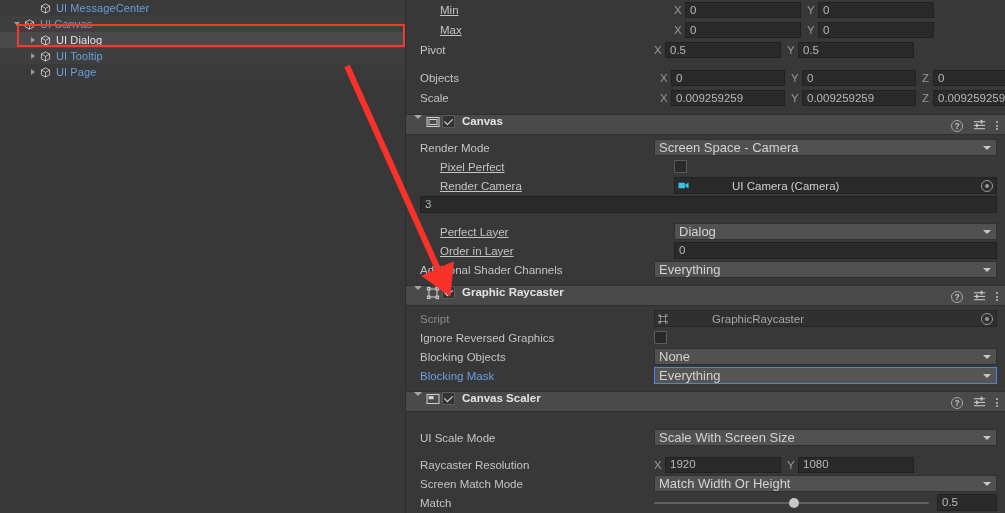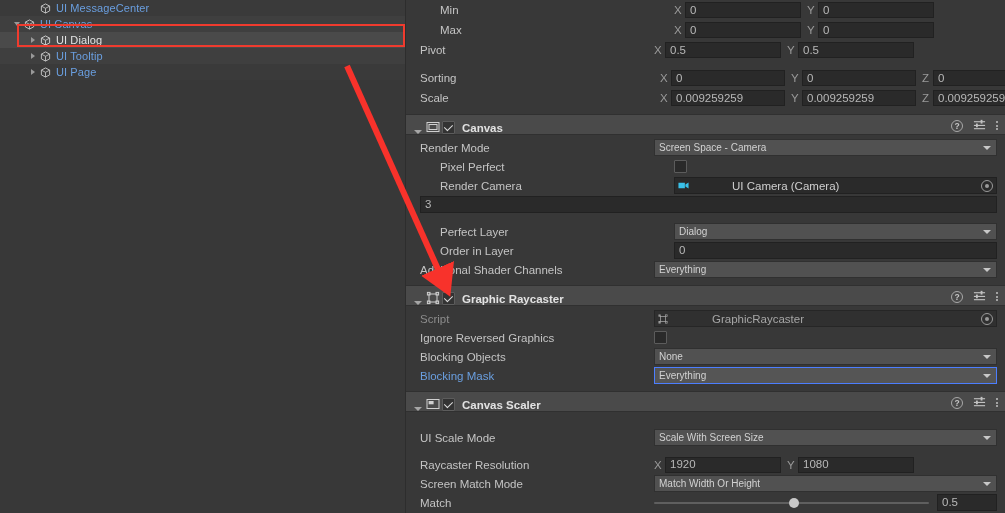--- a/index.html
+++ b/index.html
@@ -56,21 +56,21 @@
   }
   .row{
     height:20px;display:flex;align-items:center;
     padding-left:14px;box-sizing:border-box;
   }
   .row.h19{height:19px;}
   .lbl{
     color:#c4c4c4;font-size:11.5px;flex:0 0 auto;
     white-space:nowrap;
   }
-  .lbl.ind{padding-left:20px;}
+  .lbl.ind{padding-left:20px;text-decoration:underline;}
   .lbl.dim{color:#8c8c8c;}
   .lbl.blue{color:#6a9fe0;}
   .lblw{width:234px;flex:0 0 234px;}
   .lblw2{width:240px;flex:0 0 240px;}
 
   .axis{
     color:#9a9a9a;font-size:11.5px;width:11px;flex:0 0 11px;
     text-align:left;
   }
   .field{
@@ -81,21 +81,21 @@
     white-space:nowrap;
   }
   .f-num{width:116px;flex:0 0 116px;}
   .f-num3{width:114px;flex:0 0 114px;}
   .f-wide{flex:1 1 auto;margin-right:9px;}
   .gap{width:6px;flex:0 0 6px;}
 
   .popup{
     background:#515151;border:1px solid #303030;
     height:17px;box-sizing:border-box;
-    color:#d2d2d2;font-size:10px;
+    color:#d2d2d2;font-size:13px;
     display:flex;align-items:center;
     padding:0 4px;position:relative;
     flex:1 1 auto;margin-right:9px;
     white-space:nowrap;overflow:hidden;
   }
   .popup.focus{border:1px solid #4c7eff;background:#555;}
   .popup .caret{
     position:absolute;right:5px;top:50%;margin-top:-2px;
     width:0;height:0;
     border-left:4px solid transparent;
@@ -132,21 +132,21 @@
   .checkbox.on::after{
     content:"";display:block;width:7px;height:3.5px;
     border-left:1.7px solid #ddd;border-bottom:1.7px solid #ddd;
     transform:rotate(-45deg) translate(0px,-1px);
   }
 
   
   .comp-hdr{
     height:21px;background:#4a4a4a;
     border-top:1px solid #303030;border-bottom:1px solid #303030;
-    display:flex;align-items:flex-end;padding:0 6px 0 5px;
+    display:flex;align-items:flex-start;padding:0 6px 0 5px;
     box-sizing:border-box;position:relative;
   }
   .comp-fold{
     width:13px;flex:0 0 13px;display:flex;align-items:center;justify-content:center;
   }
   .comp-fold::before{
     content:"";width:0;height:0;
     border-top:4.5px solid #a6a6a6;
     border-left:4px solid transparent;
     border-right:4px solid transparent;
@@ -285,21 +285,21 @@
       <span class="axis">X</span>
       <div class="field f-num">0.5</div>
       <span class="gap"></span>
       <span class="axis">Y</span>
       <div class="field f-num">0.5</div>
     </div>
 
     <div class="spacer8"></div>
 
     <div class="row">
-      <span class="lbl lblw2">Sorting</span>
+      <span class="lbl lblw2">Objects</span>
       <span class="axis">X</span>
       <div class="field f-num3">0</div>
       <span class="gap"></span>
       <span class="axis">Y</span>
       <div class="field f-num3">0</div>
       <span class="gap"></span>
       <span class="axis">Z</span>
       <div class="field f-num3">0</div>
     </div>
 

